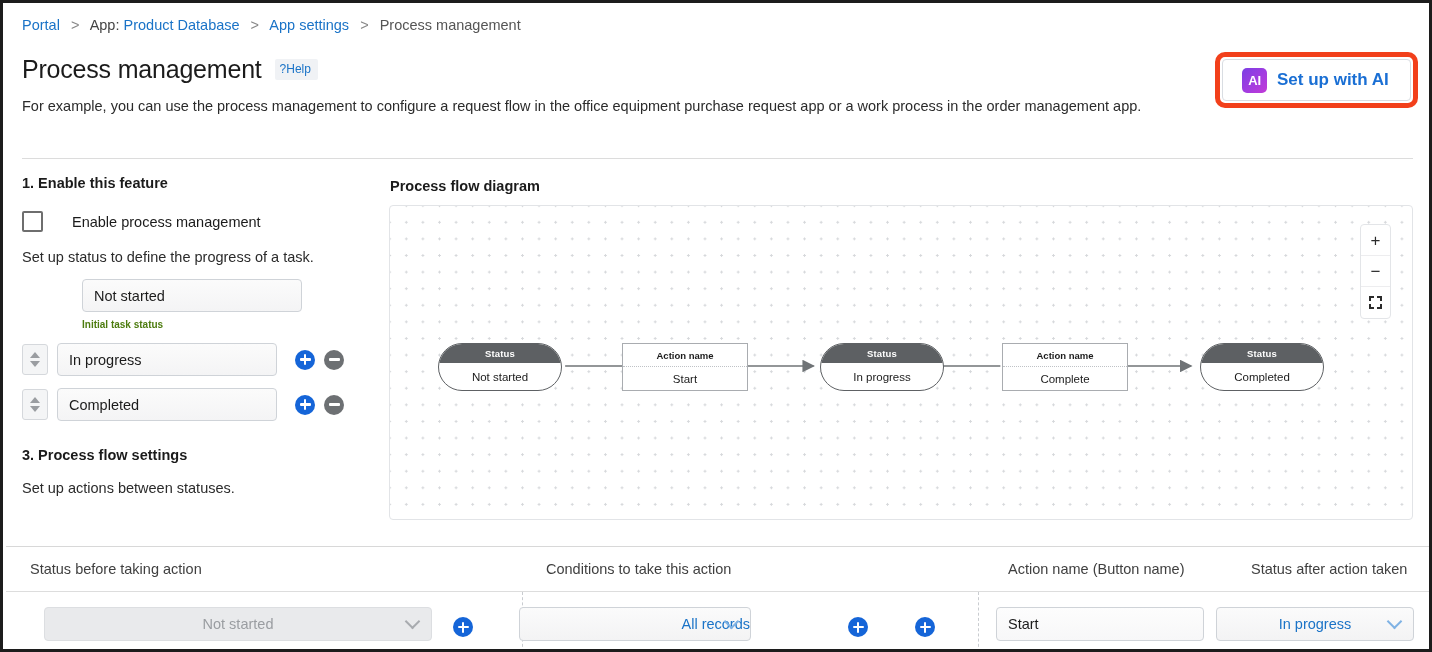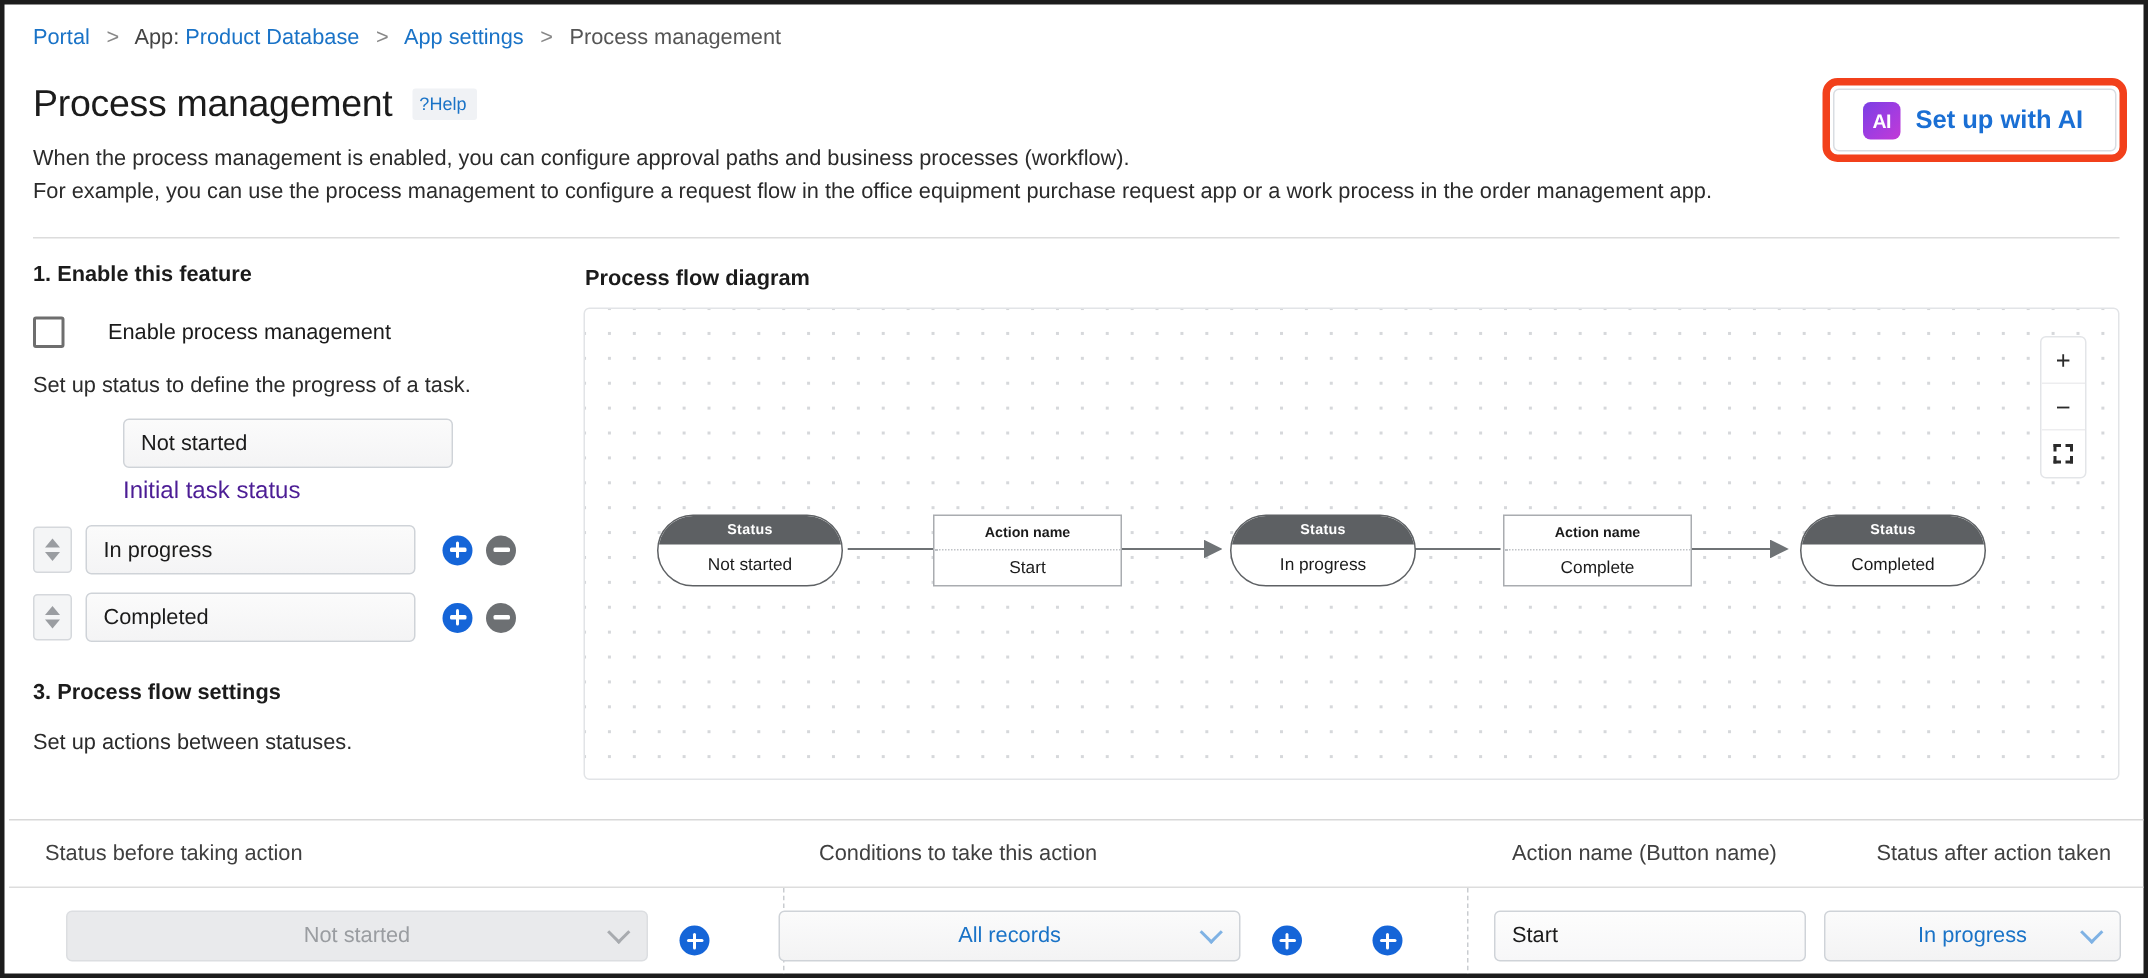--- a/index.html
+++ b/index.html
@@ -96,21 +96,21 @@
   }
   .check-label { font-size: 14.5px; color: #1b1b1b; }
 
   .status-input {
     width: 220px; height: 33px;
     border: 1px solid #cfd3d8; border-radius: 4px;
     background: linear-gradient(#fbfbfb, #f4f4f5);
     font-size: 14.5px; color: #1b1b1b;
     padding: 0 11px; font-family: inherit;
   }
-  .initial-label { font-size: 16px; color: #4c1d95; }
+  .initial-label { font-size: 10px; color: #4d7c0f; font-weight: bold; }
 
   .status-row { display: flex; align-items: center; gap: 9px; }
   .drag-handle {
     width: 26px; height: 31px; flex: none;
     border: 1px solid #d5d8dc; border-radius: 3px;
     background: #f4f5f6;
     display: flex; flex-direction: column;
     align-items: center; justify-content: center; gap: 3px;
     cursor: grab;
   }
@@ -273,21 +273,20 @@
     <span class="help-badge">?Help</span>
   </div>
 
   <div class="ai-highlight"></div>
   <div class="ai-btn">
     <span class="ai-glyph">AI</span>
     <span class="ai-label">Set up with AI</span>
   </div>
 
   <div class="desc">
-    <div>When the process management is enabled, you can configure approval paths and business processes (workflow).</div>
     <div>For example, you can use the process management to configure a request flow in the office equipment purchase request app or a work process in the order management app.</div>
   </div>
 
   <div class="hr-top"></div>
 
   <div class="left-col">
 
     <div class="sec-head">1. Enable this feature</div>
     <div class="check-row">
       <div class="checkbox"></div>
@@ -386,21 +385,21 @@
   <div class="vdiv" style="left:519px;"></div>
   <div class="vdiv" style="left:975px;"></div>
 
   <div class="tbl-body">
     <div class="sel disabled" style="left:41px; top:15px; width:388px;">
       <span>Not started</span>
       <span class="chev"></span>
     </div>
     <div class="circ-btn circ-plus" style="position:absolute; left:450px; top:25px;"></div>
 
-    <div class="sel blue" style="left:516px; top:15px; width:308px;">
+    <div class="sel blue" style="left:516px; top:15px; width:232px;justify-content:flex-end;">
       <span>All records</span>
       <span class="chev"></span>
     </div>
     <div class="circ-btn circ-plus" style="position:absolute; left:845px; top:25px;"></div>
     <div class="circ-btn circ-plus" style="position:absolute; left:912px; top:25px;"></div>
 
     <input class="txtin" style="left: 993px; top: 15px; width: 208px;" value="Start">
 
     <div class="sel blue" style="left:1213px; top:15px; width:198px;">
       <span>In progress</span>

